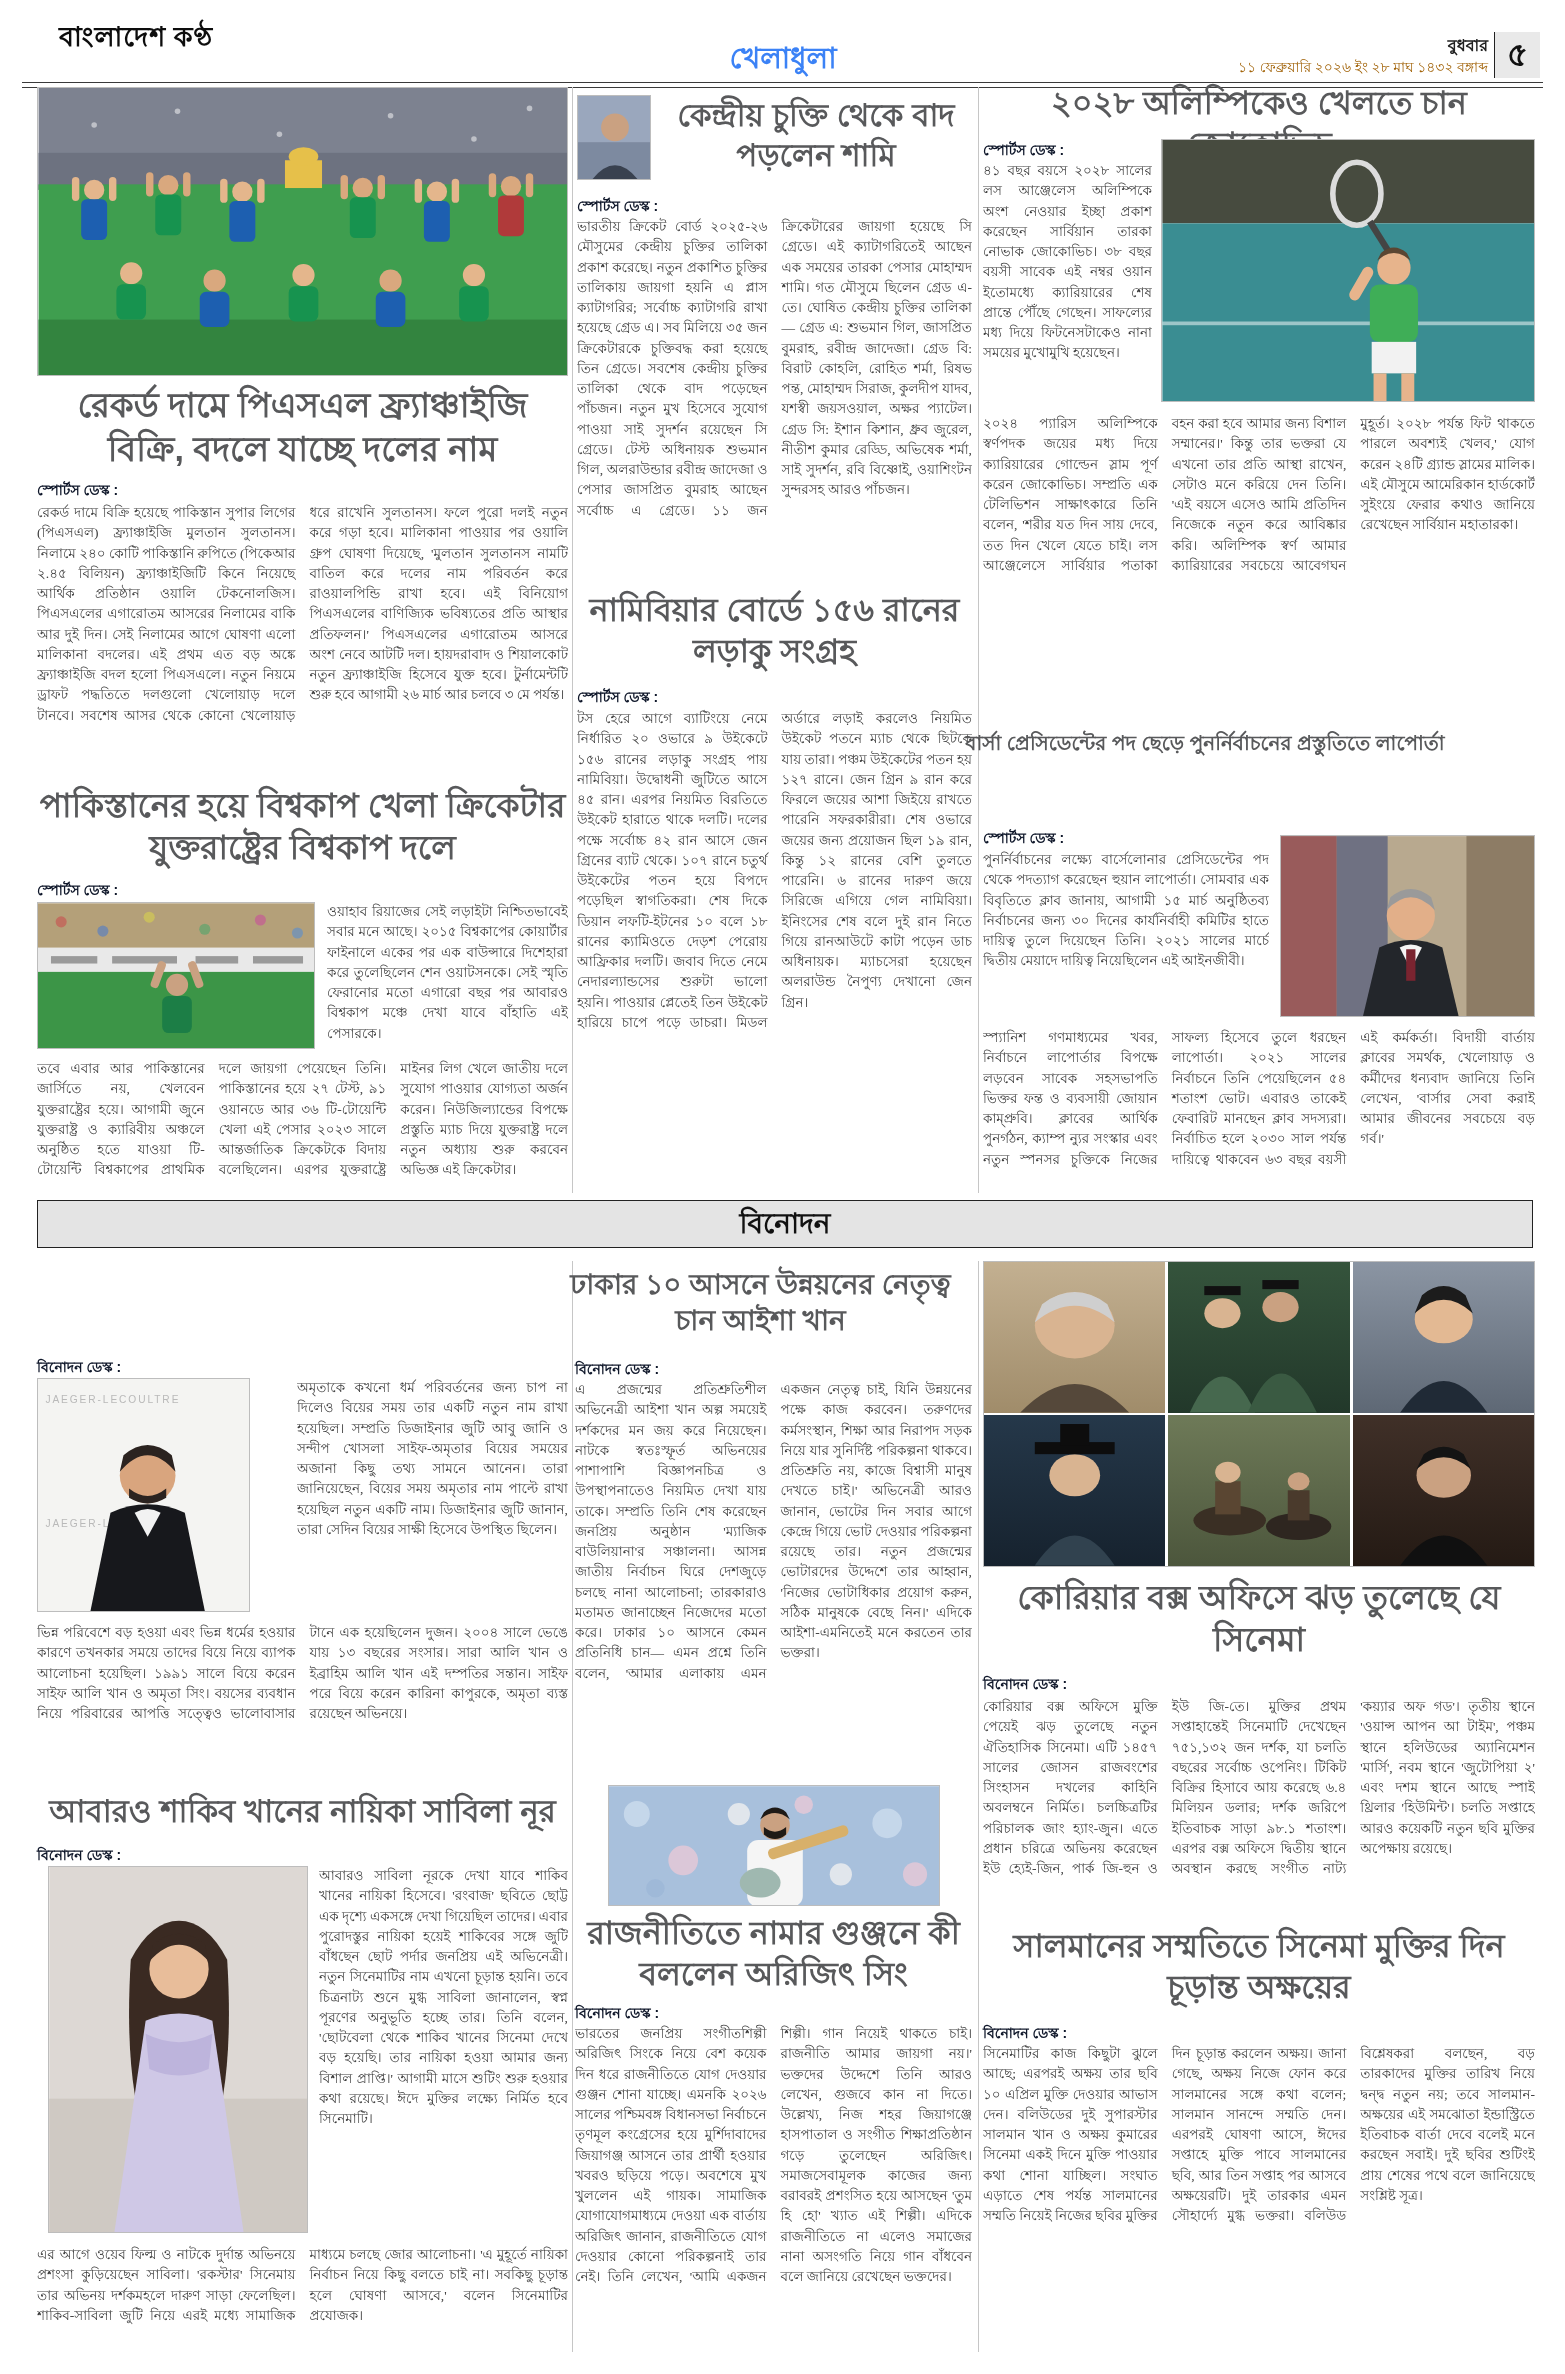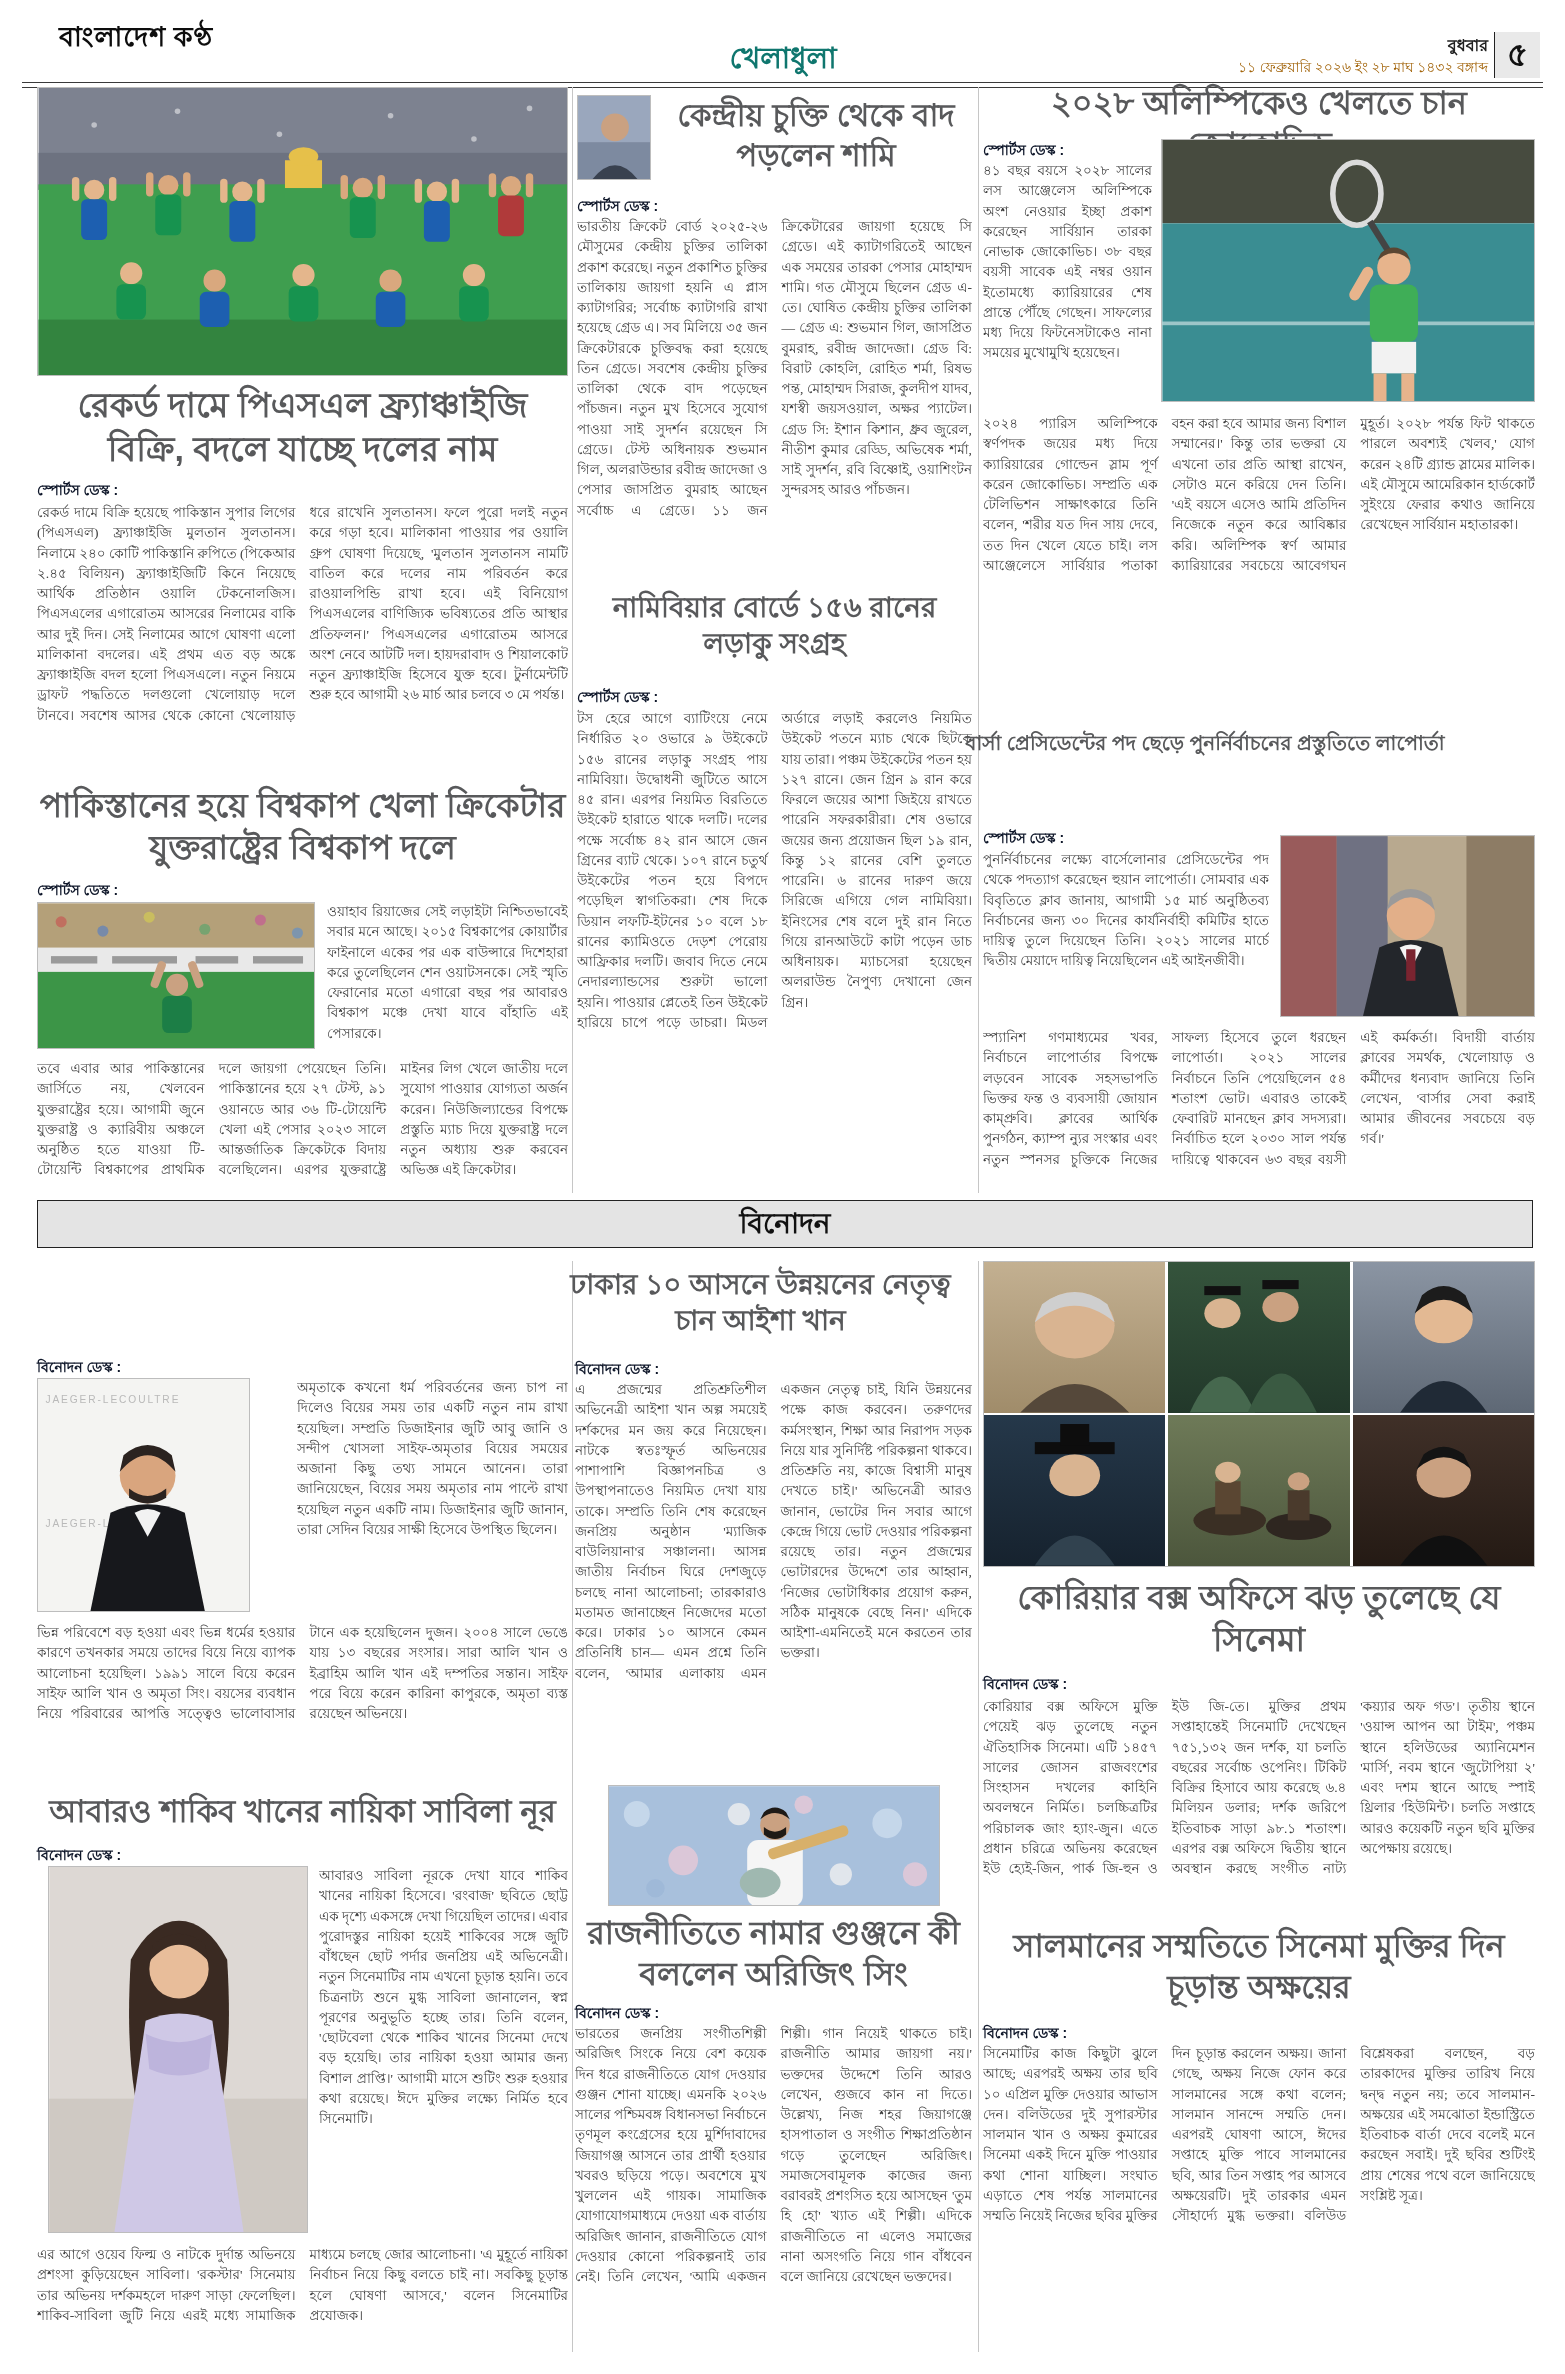--- a/index.html
+++ b/index.html
@@ -2,21 +2,21 @@
 <html style="font-size:15px"><head>
 <meta charset="utf-8">
 <style>
   html,body{margin:0;padding:0;background:#9a9a9a;}
   #page{position:relative;width:1566px;height:2375px;background:#ffffff;margin:0 auto;
         font-family:"Liberation Serif",serif;overflow:hidden;}
   .abs{position:absolute;}
   
   .logo{left:59px;top:24px;font-size:27px;font-weight:bold;color:#0d0d0d;line-height:1;
         font-family:"Liberation Serif",serif;letter-spacing:0.9px;}
-  .section-title{left:0;right:0;top:35px;text-align:center;font-size:29px;font-weight:bold;color:#0f766e;}
+  .section-title{left:0;right:0;top:35px;text-align:center;font-size:29px;font-weight:bold;color:#3b82f6;}
   .day{right:78px;top:33px;font-size:16px;color:#222;text-align:right;font-weight:bold;}
   .dateline{right:78px;top:56px;font-size:14px;color:#a16207;text-align:right;}
   .pagebox{right:26px;top:32px;width:45px;height:46px;background:#e9e9e9;border-left:1.9px solid #222;
            text-align:center;font-size:33px;font-weight:bold;color:#111;line-height:46px;}
   .header-rule{top:82px;left:22px;width:1521px;height:3.7px;border-top:1.9px solid #3a3a3a;border-bottom:0.9px solid #3a3a3a;}
   
   .vsep{width:0.9px;background:#c6c6c6;}
   
   .headline{color:#58595b;font-weight:bold;text-align:center;line-height:1.28;font-family:"Liberation Sans",sans-serif;}
   .byline{font-size:14px;font-weight:bold;color:#0f172a;font-family:"Liberation Sans",sans-serif;}
@@ -168,21 +168,21 @@
       <rect width="80" height="92" fill="#9aa7bd"></rect>
       <rect y="50" width="80" height="42" fill="#7d8aa0"></rect>
       <circle cx="40" cy="34" r="15" fill="#caa181"></circle>
       <path d="M14 92 Q40 58 66 92 Z" fill="#39414f"></path>
     </svg>
   </div>
   <div class="abs headline" style="left:660px;top:96px;width:312px;font-size:31px;">কেন্দ্রীয় চুক্তি থেকে বাদ পড়লেন শামি</div>
   <div class="abs byline" style="left:577px;top:195px;">স্পোর্টস ডেস্ক :</div>
   <div class="abs body-text cols2 clip" style="left:577px;top:217px;width:395px;height:360px;">ভারতীয় ক্রিকেট বোর্ড ২০২৫-২৬ মৌসুমের কেন্দ্রীয় চুক্তির তালিকা প্রকাশ করেছে। নতুন প্রকাশিত চুক্তির তালিকায় জায়গা হয়নি এ প্লাস ক্যাটাগরির; সর্বোচ্চ ক্যাটাগরি রাখা হয়েছে গ্রেড এ। সব মিলিয়ে ৩৫ জন ক্রিকেটারকে চুক্তিবদ্ধ করা হয়েছে তিন গ্রেডে। সবশেষ কেন্দ্রীয় চুক্তির তালিকা থেকে বাদ পড়েছেন পাঁচজন। নতুন মুখ হিসেবে সুযোগ পাওয়া সাই সুদর্শন রয়েছেন সি গ্রেডে। টেস্ট অধিনায়ক শুভমান গিল, অলরাউন্ডার রবীন্দ্র জাদেজা ও পেসার জাসপ্রিত বুমরাহ আছেন সর্বোচ্চ এ গ্রেডে। ১১ জন ক্রিকেটারের জায়গা হয়েছে সি গ্রেডে। এই ক্যাটাগরিতেই আছেন এক সময়ের তারকা পেসার মোহাম্মদ শামি। গত মৌসুমে ছিলেন গ্রেড এ-তে। ঘোষিত কেন্দ্রীয় চুক্তির তালিকা— গ্রেড এ: শুভমান গিল, জাসপ্রিত বুমরাহ, রবীন্দ্র জাদেজা। গ্রেড বি: বিরাট কোহলি, রোহিত শর্মা, রিষভ পন্ত, মোহাম্মদ সিরাজ, কুলদীপ যাদব, যশস্বী জয়সওয়াল, অক্ষর প্যাটেল। গ্রেড সি: ইশান কিশান, ধ্রুব জুরেল, নীতীশ কুমার রেড্ডি, অভিষেক শর্মা, সাই সুদর্শন, রবি বিষ্ণোই, ওয়াশিংটন সুন্দরসহ আরও পাঁচজন।</div>
 
-  <div class="abs headline" style="left:577px;top:590px;width:395px;font-size:28px;">নামিবিয়ার বোর্ডে ১৫৬ রানের লড়াকু সংগ্রহ</div>
+  <div class="abs headline" style="left:577px;top:590px;width:395px;font-size:32px;">নামিবিয়ার বোর্ডে ১৫৬ রানের লড়াকু সংগ্রহ</div>
   <div class="abs byline" style="left:577px;top:686px;">স্পোর্টস ডেস্ক :</div>
   <div class="abs body-text cols2 clip" style="left:577px;top:709px;width:395px;height:482px;">টস হেরে আগে ব্যাটিংয়ে নেমে নির্ধারিত ২০ ওভারে ৯ উইকেটে ১৫৬ রানের লড়াকু সংগ্রহ পায় নামিবিয়া। উদ্বোধনী জুটিতে আসে ৪৫ রান। এরপর নিয়মিত বিরতিতে উইকেট হারাতে থাকে দলটি। দলের পক্ষে সর্বোচ্চ ৪২ রান আসে জেন গ্রিনের ব্যাট থেকে। ১০৭ রানে চতুর্থ উইকেটের পতন হয়ে বিপদে পড়েছিল স্বাগতিকরা। শেষ দিকে ডিয়ান লফটি-ইটনের ১০ বলে ১৮ রানের ক্যামিওতে দেড়শ পেরোয় আফ্রিকার দলটি। জবাব দিতে নেমে নেদারল্যান্ডসের শুরুটা ভালো হয়নি। পাওয়ার প্লেতেই তিন উইকেট হারিয়ে চাপে পড়ে ডাচরা। মিডল অর্ডারে লড়াই করলেও নিয়মিত উইকেট পতনে ম্যাচ থেকে ছিটকে যায় তারা। পঞ্চম উইকেটের পতন হয় ১২৭ রানে। জেন গ্রিন ৯ রান করে ফিরলে জয়ের আশা জিইয়ে রাখতে পারেনি সফরকারীরা। শেষ ওভারে জয়ের জন্য প্রয়োজন ছিল ১৯ রান, কিন্তু ১২ রানের বেশি তুলতে পারেনি। ৬ রানের দারুণ জয়ে সিরিজে এগিয়ে গেল নামিবিয়া। ইনিংসের শেষ বলে দুই রান নিতে গিয়ে রানআউটে কাটা পড়েন ডাচ অধিনায়ক। ম্যাচসেরা হয়েছেন অলরাউন্ড নৈপুণ্য দেখানো জেন গ্রিন।</div>
 
   <div class="abs headline" style="left:983px;top:83px;width:552px;font-size:32px;">২০২৮ অলিম্পিকেও খেলতে চান জোকোভিচ</div>
   <div class="abs byline" style="left:983px;top:139px;">স্পোর্টস ডেস্ক :</div>
   <div class="abs body-text clip" style="left:983px;top:161px;width:169px;height:241px;">৪১ বছর বয়সে ২০২৮ সালের লস আঞ্জেলেস অলিম্পিকে অংশ নেওয়ার ইচ্ছা প্রকাশ করেছেন সার্বিয়ান তারকা নোভাক জোকোভিচ। ৩৮ বছর বয়সী সাবেক এই নম্বর ওয়ান ইতোমধ্যে ক্যারিয়ারের শেষ প্রান্তে পৌঁছে গেছেন। সাফল্যের মধ্য দিয়ে ফিটনেসটাকেও নানা সময়ের মুখোমুখি হয়েছেন।</div>
   <div class="abs photo" style="left:1161px;top:139px;width:374px;height:263px;">
     <svg width="374" height="263" viewBox="0 0 403 284">
       <rect width="403" height="90" fill="#474b3f"></rect>
       <rect y="90" width="403" height="194" fill="#3a8d92"></rect>

